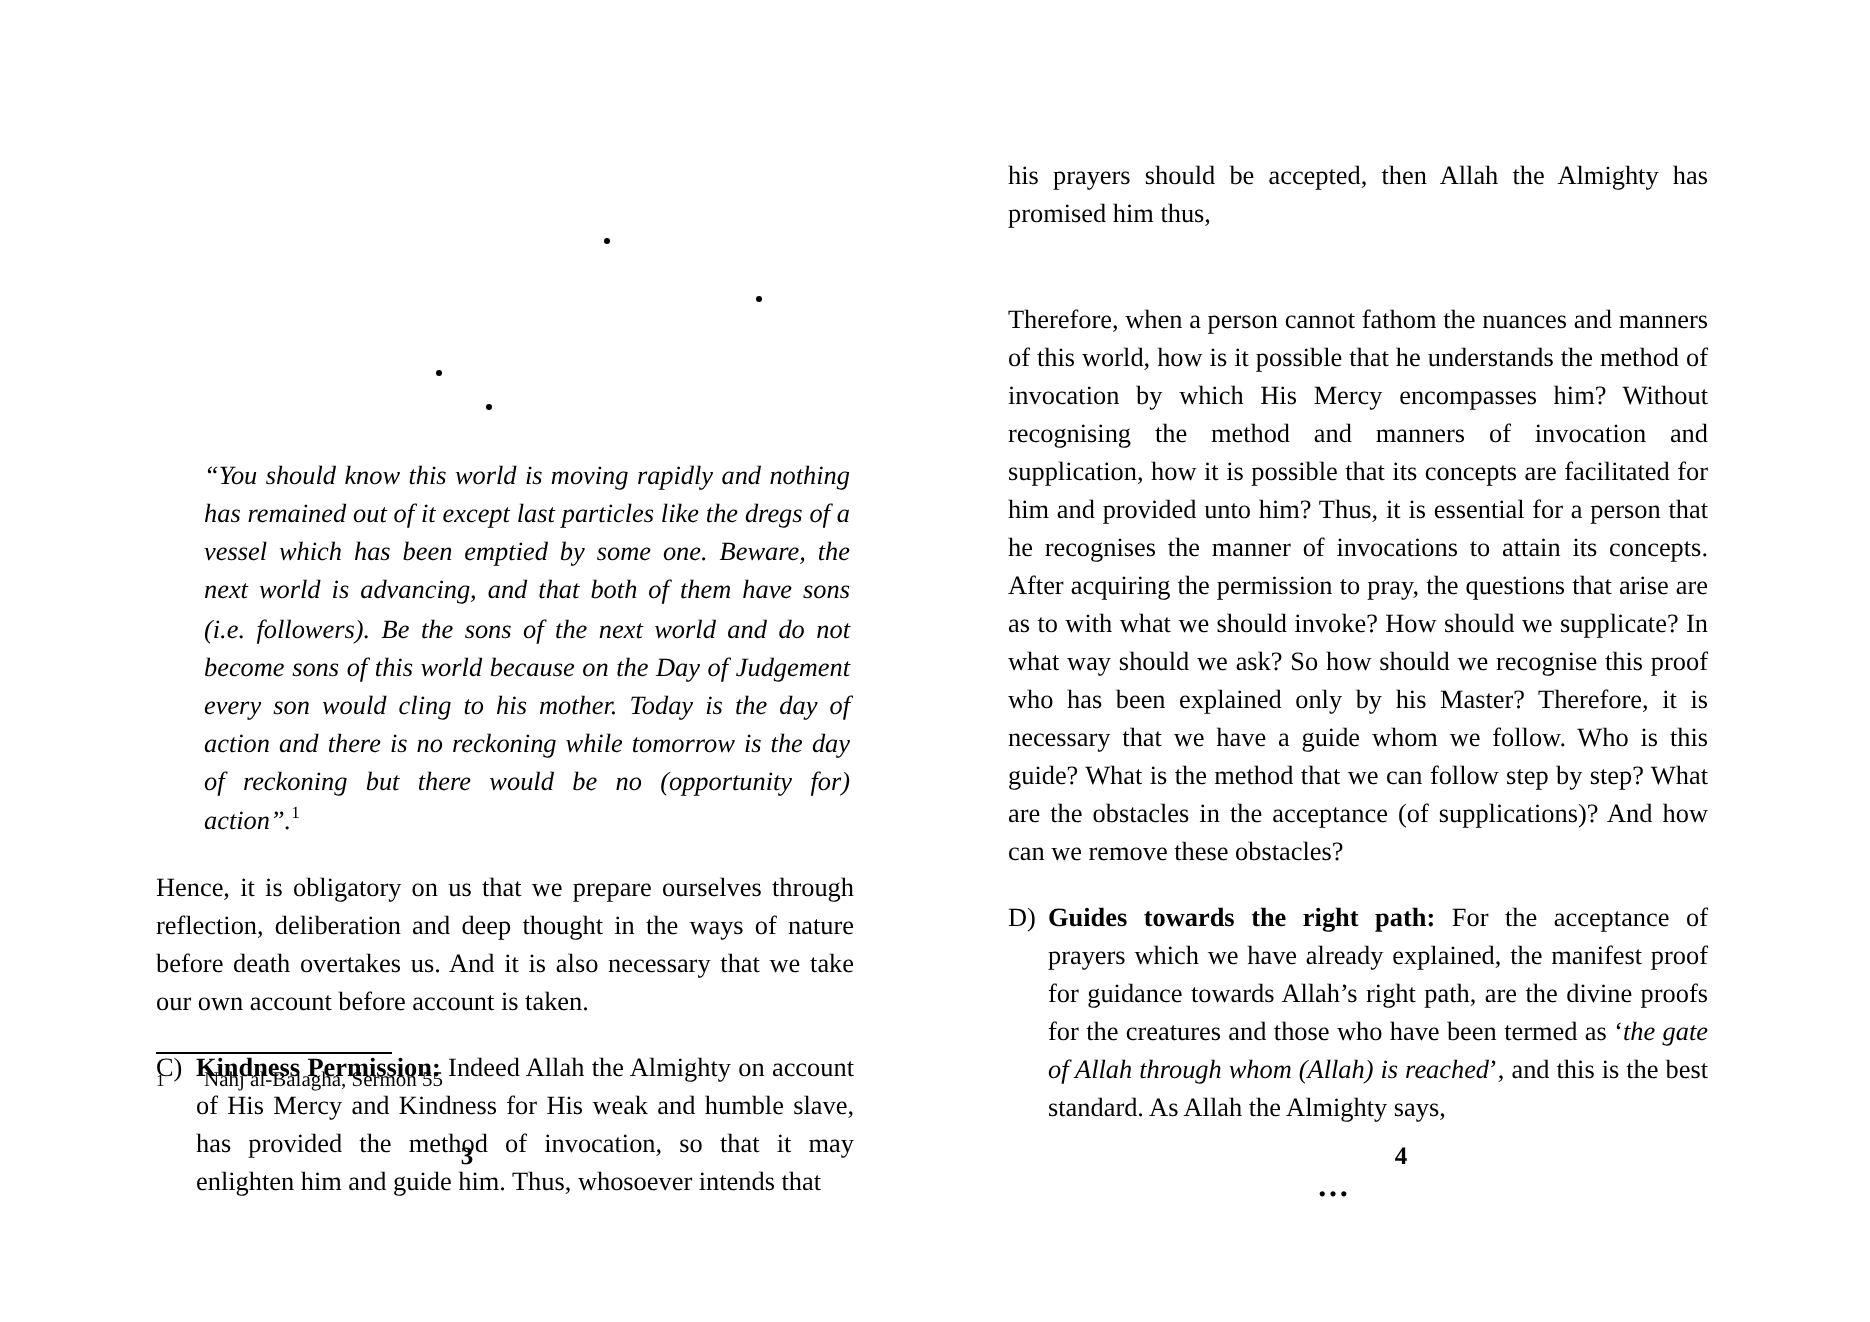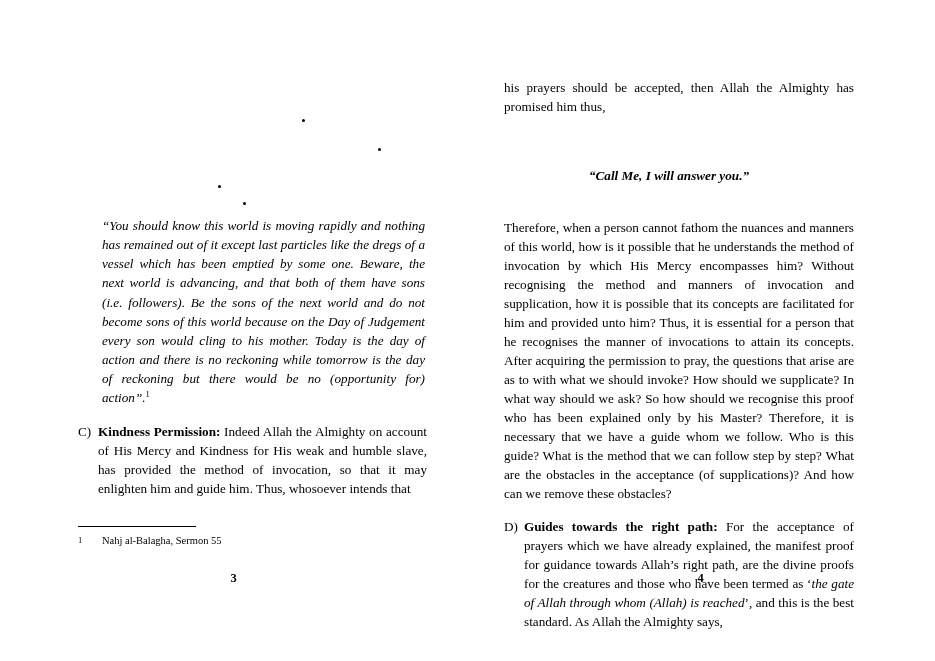--- a/index.html
+++ b/index.html
@@ -49,21 +49,21 @@
   .d1 { left: 224px; top: 57px; }
   .d2 { left: 300px; top: 86px; }
   .d3 { left: 140px; top: 123px; }
   .d4 { left: 165px; top: 140px; }
 
   .quote-block {
     font-style: italic;
     font-size: 13.2px;
     line-height: 1.45;
     text-align: justify;
-    margin: 4px 0 0 24px;
+    margin: 16px 0 0 24px;
     padding-right: 2px;
   }
   .quote-block sup {
     font-style: normal;
     font-size: 8.5px;
     vertical-align: super;
   }
 
   p.body {
     font-size: 13.2px;
@@ -166,20 +166,21 @@
       <span class="dot d1"></span>
       <span class="dot d2"></span>
       <span class="dot d3"></span>
       <span class="dot d4"></span>
     </div>
 
     <div class="quote-block">
       <span>“You should know this world is moving rapidly and nothing has remained out of it except last particles like the dregs of a vessel which has been emptied by some one. Beware, the next world is advancing, and that both of them have sons (i.e. followers). Be the sons of the next world and do not become sons of this world because on the Day of Judgement every son would cling to his mother. Today is the day of action and there is no reckoning while tomorrow is the day of reckoning but there would be no (opportunity for) action”.</span><sup>1</sup>
     </div>
 
+    <p class="body">Hence, it is obligatory on us that we prepare ourselves through reflection, deliberation and deep thought in the ways of nature before death overtakes us. And it is also necessary that we take our own account before account is taken.</p>
 
     <div class="list-item">
       <span class="list-marker">C)</span>
       <span class="list-text"><b>Kindness Permission:</b><span> Indeed Allah the Almighty on account of His Mercy and Kindness for His weak and humble slave, has provided the method of invocation, so that it may enlighten him and guide him. Thus, whosoever intends that</span></span>
     </div>
 
     <div class="footnote-wrap">
       <div class="footnote-rule"></div>
       <div class="footnote">
         <span class="fn-num">1</span>
@@ -187,21 +188,20 @@
       </div>
     </div>
 
     <div class="page-number">3</div>
   </div>
 
   <div class="page page-right">
 
     <p class="rp-first">his prayers should be accepted, then Allah the Almighty has promised him thus,</p>
 
-    <p class="hadith">“Call Me, I will answer you.”</p>
 
     <p class="rp-para">Therefore, when a person cannot fathom the nuances and manners of this world, how is it possible that he understands the method of invocation by which His Mercy encompasses him? Without recognising the method and manners of invocation and supplication, how it is possible that its concepts are facilitated for him and provided unto him? Thus, it is essential for a person that he recognises the manner of invocations to attain its concepts. After acquiring the permission to pray, the questions that arise are as to with what we should invoke? How should we supplicate? In what way should we ask? So how should we recognise this proof who has been explained only by his Master? Therefore, it is necessary that we have a guide whom we follow. Who is this guide? What is the method that we can follow step by step? What are the obstacles in the acceptance (of supplications)? And how can we remove these obstacles?</p>
 
     <div class="list-item">
       <span class="list-marker">D)</span>
       <span class="list-text"><b>Guides towards the right path:</b><span> For the acceptance of prayers which we have already explained, the manifest proof for guidance towards Allah’s right path, are the divine proofs for the creatures and those who have been termed as ‘</span><i>the gate of Allah through whom (Allah) is reached</i><span>’, and this is the best standard. As Allah the Almighty says,</span></span>
     </div>
 
     <div class="ellipsis">…</div>
 

